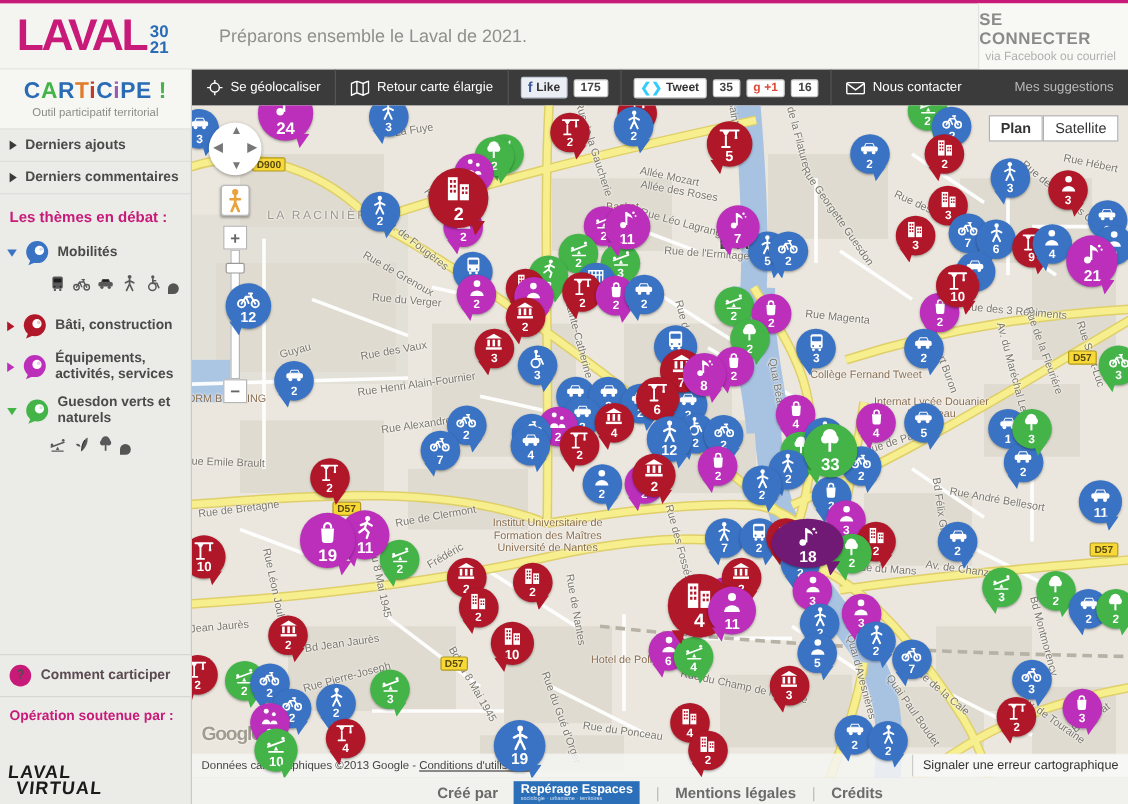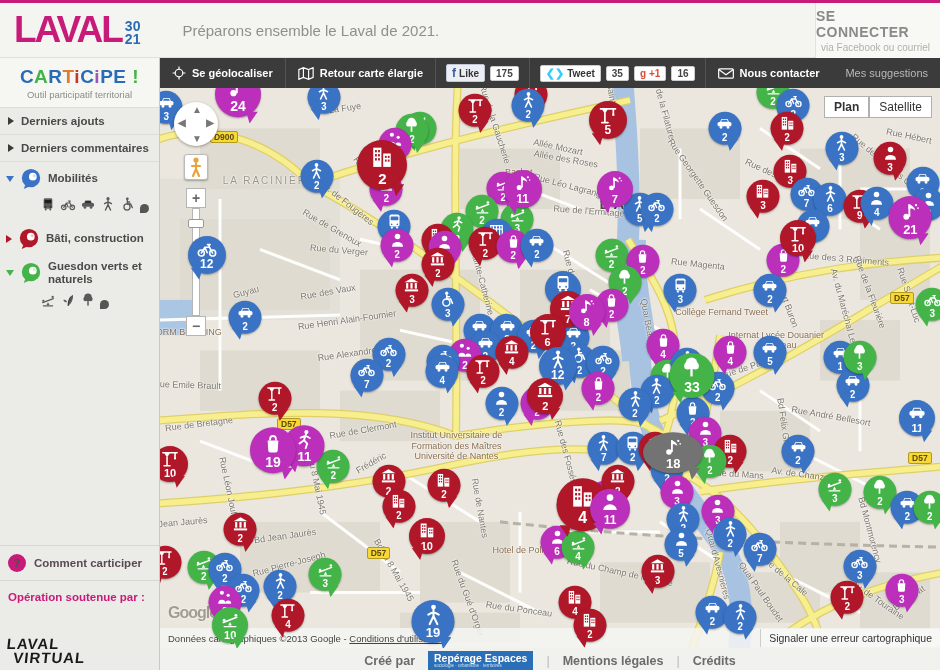--- a/index.html
+++ b/index.html
@@ -39,21 +39,21 @@
   .qmark { width:18px; height:18px; border-radius:50%; background:#C81A78; color:#fff; font-size:12px; font-weight:bold; text-align:center; line-height:18px; }
   #how-row span { font-size:11.5px; font-weight:bold; color:#5a4a52; }
   #support { position:absolute; bottom:62px; left:0; width:100%; padding:8px; font-size:11.5px; font-weight:bold; color:#C81A78; }
   #partner { position:absolute; bottom:8px; left:0; width:100%; display:flex; align-items:center; gap:6px; padding:0 6px; }
   .lv-logo { font-weight:bold; color:#1a1a1a; line-height:0.95; font-size:15px; letter-spacing:1px; transform:skewX(-6deg); cursor:pointer; }
   .lv-logo div:last-child { padding-left:8px; }
   .partner-links { font-size:9.5px; color:#8b8b88; line-height:1.25; cursor:pointer; }
 
   
   #toolbar { position:absolute; left:160px; top:55px; width:780px; height:30px; background:#3b3b3b; display:flex; align-items:center; color:#fff; }
-  .tb-item { display:flex; align-items:center; gap:6px; padding:0 12px; height:100%; border-right:1px solid #545454; font-size:11px; font-weight:bold; cursor:pointer; }
+  .tb-item { display:flex; align-items:center; gap:6px; padding:0 12px; height:100%; border-right:1px solid #545454; font-size:11px; font-weight:normal; cursor:pointer; }
   .tb-item.noborder { border-right:none; }
   .tb-social { display:flex; align-items:center; gap:5px; padding:0 10px; height:100%; border-right:1px solid #545454; }
   .sbtn { display:flex; align-items:center; gap:3px; background:#eceef5; border:1px solid #c3c8d8; border-radius:2px; color:#333; font-size:10px; font-weight:bold; padding:1px 5px; cursor:pointer; }
   .sbtn.white { background:#fff; border-color:#ccc; }
   .scount { background:#fff; border:1px solid #ccc; border-radius:2px; color:#444; font-size:10px; font-weight:bold; padding:1px 5px; }
   .fb-f { color:#3b5998; font-weight:bold; font-size:12px; }
   .tw-bird { color:#33ccff; font-size:11px; }
   .gp { color:#dd4b39; font-weight:bold; }
   #tb-sugg { margin-left:auto; padding-right:12px; font-size:11px; color:#b9b9b9; cursor:pointer; }
 
@@ -232,20 +232,21 @@
       <div class="cart-sub" data-interactable="false">Outil participatif territorial</div>
     </div>
     <div class="side-item" data-interactable="true">
       <span class="tri" data-interactable="false"></span>
       <span data-interactable="false">Derniers ajouts</span>
     </div>
     <div class="side-item" data-interactable="true">
       <span class="tri" data-interactable="false"></span>
       <span data-interactable="false">Derniers commentaires</span>
     </div>
+    <div class="themes-title" data-interactable="false">Les thèmes en débat :</div>
     <div id="themes" data-interactable="false">
         <div class="theme-row" data-interactable="false">
           <div class="theme-head" data-interactable="true">
             <span class="tri2 down" data-interactable="false" style="border-top-color: rgb(58, 115, 196);"></span>
             <span class="theme-bubble" data-interactable="false"><svg width="22" height="22" viewBox="0 0 24 24">
                 <circle cx="12" cy="11" r="10" fill="#3A73C4"></circle>
                 <path d="M6 18 L4 23 L11 20 Z" fill="#3A73C4"></path>
                 <circle cx="14" cy="9.5" r="4.2" fill="#fff"></circle>
                 <circle cx="15.5" cy="8.5" r="1.6" fill="#3A73C4" opacity="0.25"></circle>
               </svg></span>
@@ -273,20 +274,32 @@
         <div class="theme-row" data-interactable="false">
           <div class="theme-head" data-interactable="true">
             <span class="tri2 right" data-interactable="false" style="border-left-color: rgb(176, 23, 40);"></span>
             <span class="theme-bubble" data-interactable="false"><svg width="22" height="22" viewBox="0 0 24 24">
                 <circle cx="12" cy="11" r="10" fill="#B01728"></circle>
                 <path d="M6 18 L4 23 L11 20 Z" fill="#B01728"></path>
                 <circle cx="14" cy="9.5" r="4.2" fill="#fff"></circle>
                 <circle cx="15.5" cy="8.5" r="1.6" fill="#B01728" opacity="0.25"></circle>
               </svg></span>
             <span class="theme-label" data-interactable="false">Bâti, construction</span>
+          </div>
+        </div>
+        <div class="theme-row" data-interactable="false">
+          <div class="theme-head" data-interactable="true">
+            <span class="tri2 right" data-interactable="false" style="border-left-color: rgb(187, 47, 187);"></span>
+            <span class="theme-bubble" data-interactable="false"><svg width="22" height="22" viewBox="0 0 24 24">
+                <circle cx="12" cy="11" r="10" fill="#BB2FBB"></circle>
+                <path d="M6 18 L4 23 L11 20 Z" fill="#BB2FBB"></path>
+                <circle cx="14" cy="9.5" r="4.2" fill="#fff"></circle>
+                <circle cx="15.5" cy="8.5" r="1.6" fill="#BB2FBB" opacity="0.25"></circle>
+              </svg></span>
+            <span class="theme-label" data-interactable="false">Équipements, activités, services</span>
           </div>
         </div>
         <div class="theme-row" data-interactable="false">
           <div class="theme-head" data-interactable="true">
             <span class="tri2 down" data-interactable="false" style="border-top-color: rgb(68, 180, 73);"></span>
             <span class="theme-bubble" data-interactable="false"><svg width="22" height="22" viewBox="0 0 24 24">
                 <circle cx="12" cy="11" r="10" fill="#44B449"></circle>
                 <path d="M6 18 L4 23 L11 20 Z" fill="#44B449"></path>
                 <circle cx="14" cy="9.5" r="4.2" fill="#fff"></circle>
                 <circle cx="15.5" cy="8.5" r="1.6" fill="#44B449" opacity="0.25"></circle>
@@ -1077,21 +1090,21 @@
             <use href="#i-bus"></use>
           </svg>
           <div class="cnt" style="font-size:10px" data-interactable="false">2</div>
         </div>
         <div class="marker tL" data-interactable="true" style="left: 63.5%; top: 64.9%; width: 33px; height: 33px; background: rgb(176, 23, 40); z-index: 11;">
           <svg style="color:#B01728">
             <use href="#i-bank"></use>
           </svg>
           <div class="cnt" style="font-size:10px" data-interactable="false">2</div>
         </div>
-        <div class="marker tR" data-interactable="true" style="left: 65.8%; top: 65.8%; width: 60px; height: 41px; background: #737373; z-index: 15;">
+        <div class="marker tR" data-interactable="true" style="left: 65.8%; top: 65.8%; width: 60px; height: 41px; background: #701a75; z-index: 15;">
           <svg style="color:#BB2FBB">
             <use href="#i-music"></use>
           </svg>
           <div class="cnt" style="font-size:13px" data-interactable="false">18</div>
         </div>
         <div class="marker tL" data-interactable="true" style="left: 65%; top: 68.5%; width: 33px; height: 33px; background: rgb(58, 115, 196); z-index: 12;">
           <svg style="color:#3A73C4">
             <use href="#i-bike"></use>
           </svg>
           <div class="cnt" style="font-size:10px" data-interactable="false">2</div>

